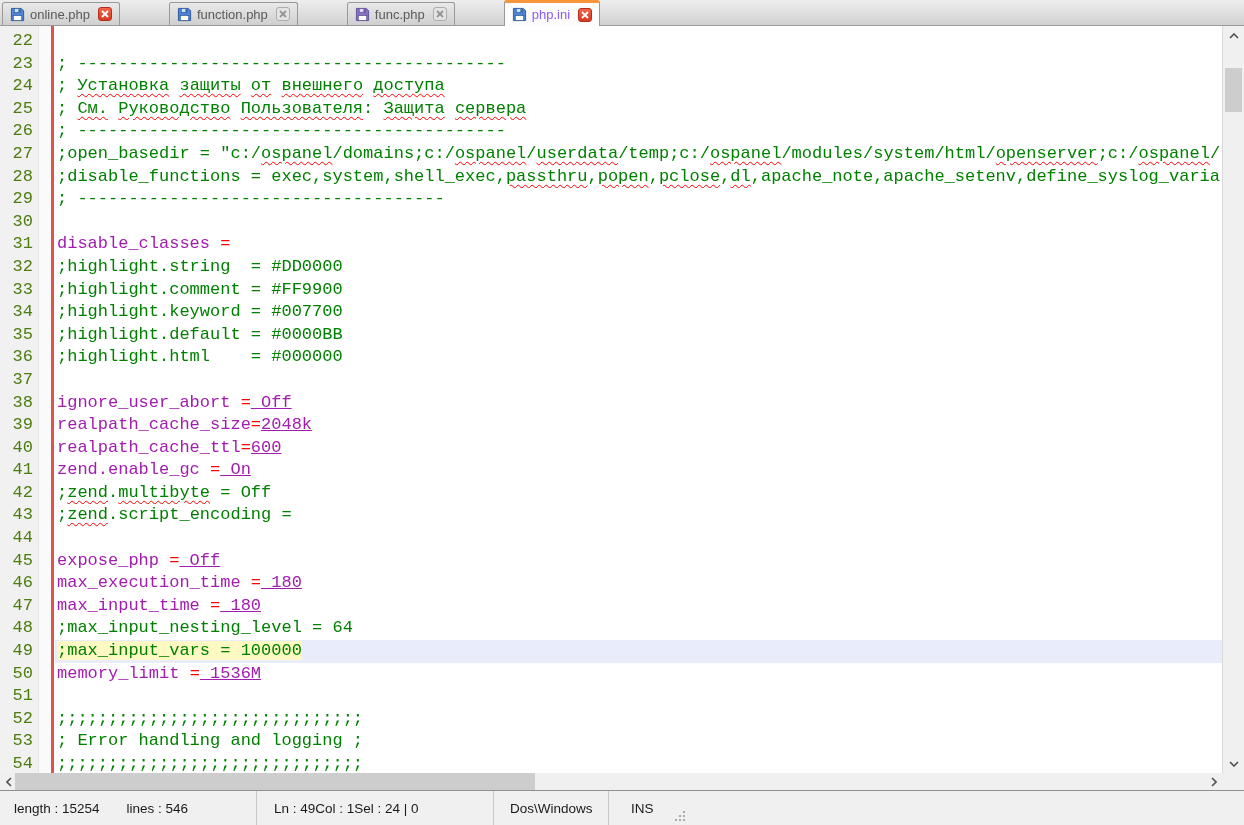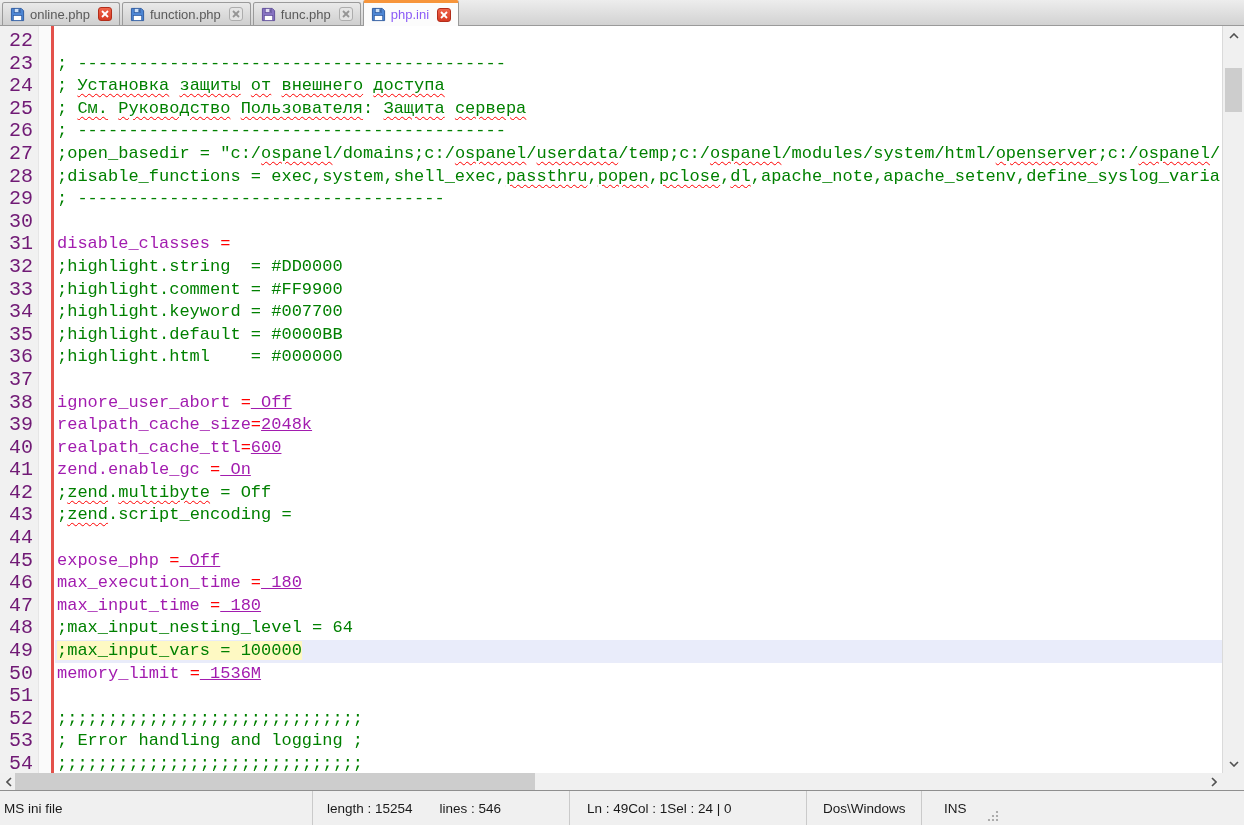--- a/index.html
+++ b/index.html
@@ -2,21 +2,21 @@
 <html><head>
 <meta charset="utf-8">
 <style>
   * { margin:0; padding:0; box-sizing:border-box; }
   html,body { width:1244px; height:825px; overflow:hidden; }
   body { position:relative; background:#fff; font-family:"Liberation Sans", sans-serif; }
 
   
   .tabbar{ position:absolute; left:0; top:0; width:1244px; height:26px;
     background:linear-gradient(#EDEDED,#D2D2D2); border-bottom:1px solid #9A9A9A;
-    display:flex; align-items:flex-end; }
+    display:flex; align-items:flex-end;gap:47px; }
   .tab{ height:23px; display:flex; align-items:center; gap:5px; padding:0 7px;
     margin-left:2px; background:linear-gradient(#E9E9E9,#CFCFCF);
     border:1px solid #9A9A9A; border-bottom:none; border-radius:2.5px 2.5px 0 0;
     font-size:13px; color:#5A5A5A; cursor:default; position:relative; }
   .tab.active{ height:26px; margin-bottom:-1px; background:#FCFCFC;
     border-top:3px solid #F7953B; color:#8b5cf6; z-index:2; }
   .tab .floppy{ width:15px; height:15px; display:inline-block; }
   .closebox{ width:14px; height:14px; margin-left:3px; display:flex;
     align-items:center; justify-content:center; border-radius:3px; }
   .closebox.red{ background:linear-gradient(#F0644B,#D63A23); border:1px solid #B32D1A; }
@@ -29,21 +29,21 @@
     background:#fff; overflow:hidden; }
   .col-linenum{ position:absolute; left:0; top:0; bottom:0; width:38px; background:#F1F1F1; }
   .col-bookmark{ position:absolute; left:38px; top:0; bottom:0; width:13px;
     background:#FAFAFA; border-left:1px solid #E6E6E6; }
   .col-changebar{ position:absolute; left:51px; top:0; bottom:0; width:3px; background:#E3514B; }
   .rows{ position:absolute; left:0; top:4px; right:0;
     font-family:"Liberation Mono","DejaVu Sans Mono",monospace;
     font-size:17px; line-height:22.6px; white-space:pre; }
   .row{ height:22.6px; display:flex; }
   .row .ln{ width:38px; flex:0 0 38px; text-align:right; padding-right:5px;
-    color:#701a75; font-size:20px; }
+    color:#4d7c0f; font-size:17px; }
   .row .margin-gap{ width:17px; flex:0 0 17px; }
   .row .txt{ flex:1 1 auto; padding-left:2px; overflow:hidden; }
   .row .txt.current{ background:#E9ECFA; }
   .sel{ background:#fef9c3; }
   .tok.com{ color:#008000; }
   .tok.key{ color:#a21caf; }
   .tok.op{ color:#FF0000; }
   .tok.val{ color:#a21caf;text-decoration:underline; }
   .tok.sq{ text-decoration:underline wavy #FF0000 1px; text-underline-offset:3px;text-align:center; }
 
@@ -172,23 +172,20 @@
   <div class="hthumb"></div>
   <div class="arrow right">
     <svg width="6" height="10" viewBox="0 0 6 10">
         <polyline class="chev" points="1,1 5,5 1,9"></polyline>
       </svg>
   </div>
 </div>
 <div class="corner"></div>
 
 <div class="statusbar">
-  <div class="sb-sec sb-doc">
-    <span>MS ini file</span>
-  </div>
   <div class="sb-sec sb-len">
     <span>length : 15254</span>
     <span>lines : 546</span>
   </div>
   <div class="sb-sec sb-pos">
     <span>Ln : 49</span>
     <span>Col : 1</span>
     <span>Sel : 24 | 0</span>
   </div>
   <div class="sb-sec sb-eol">

